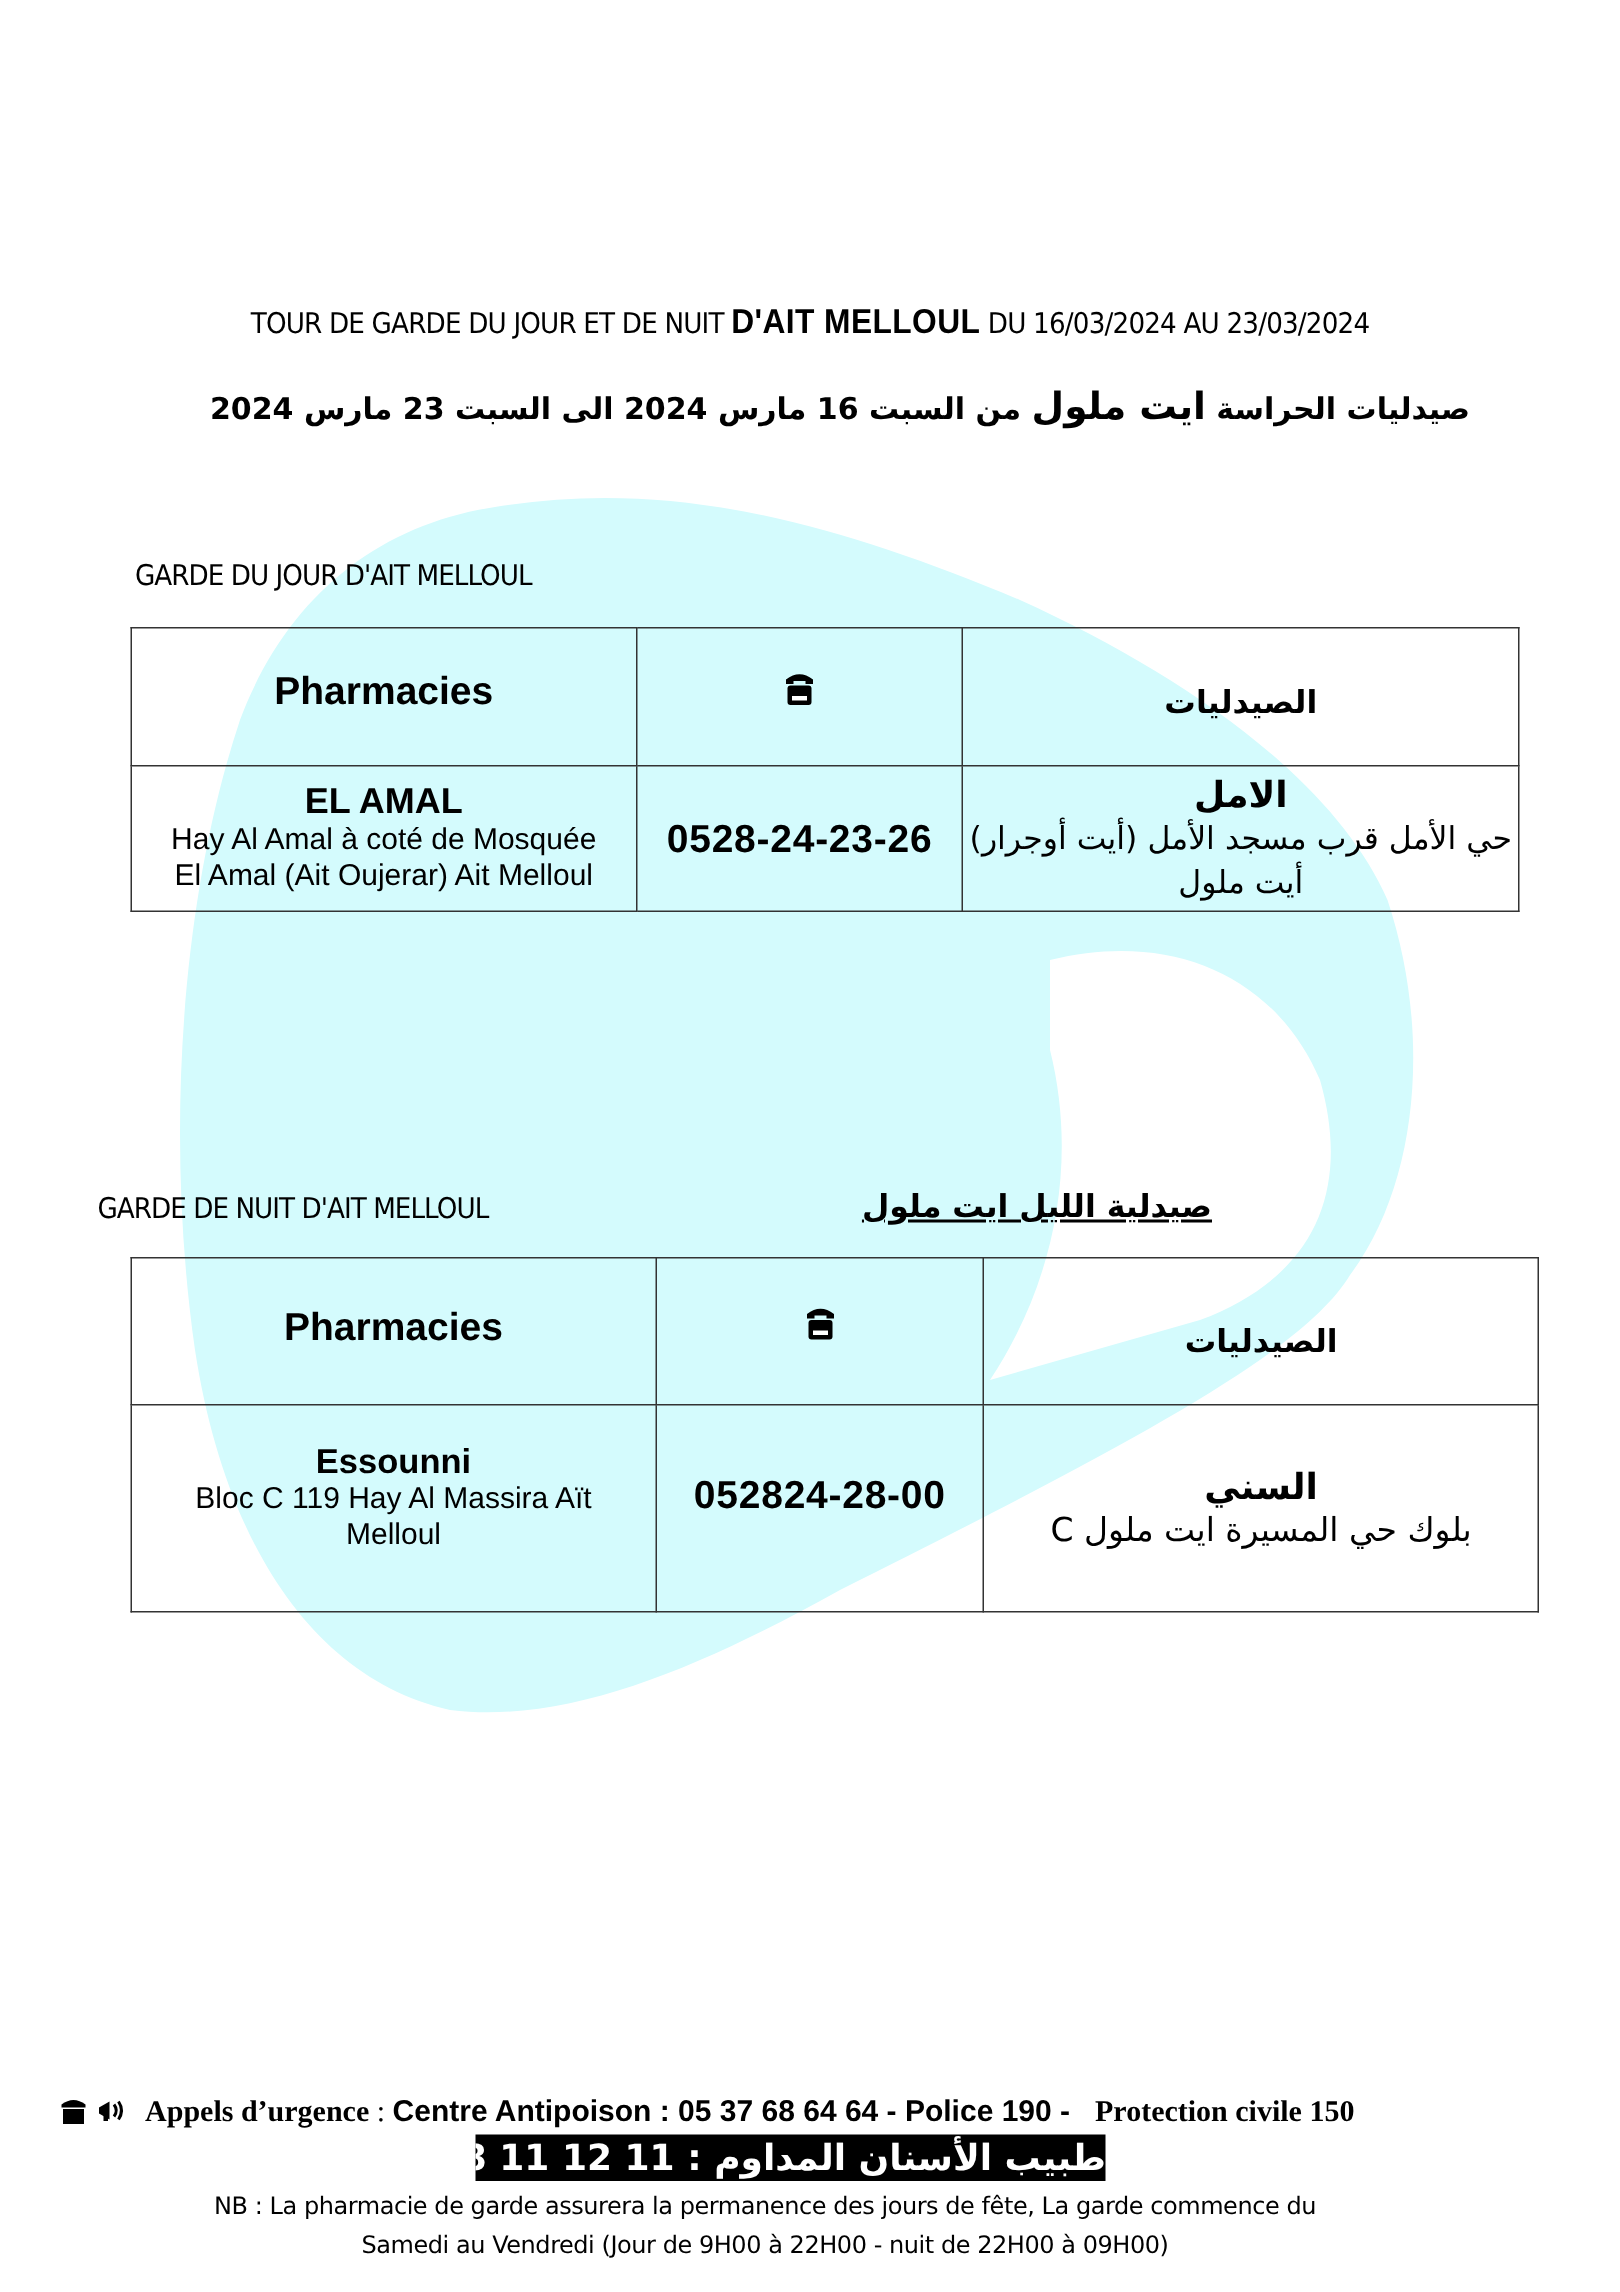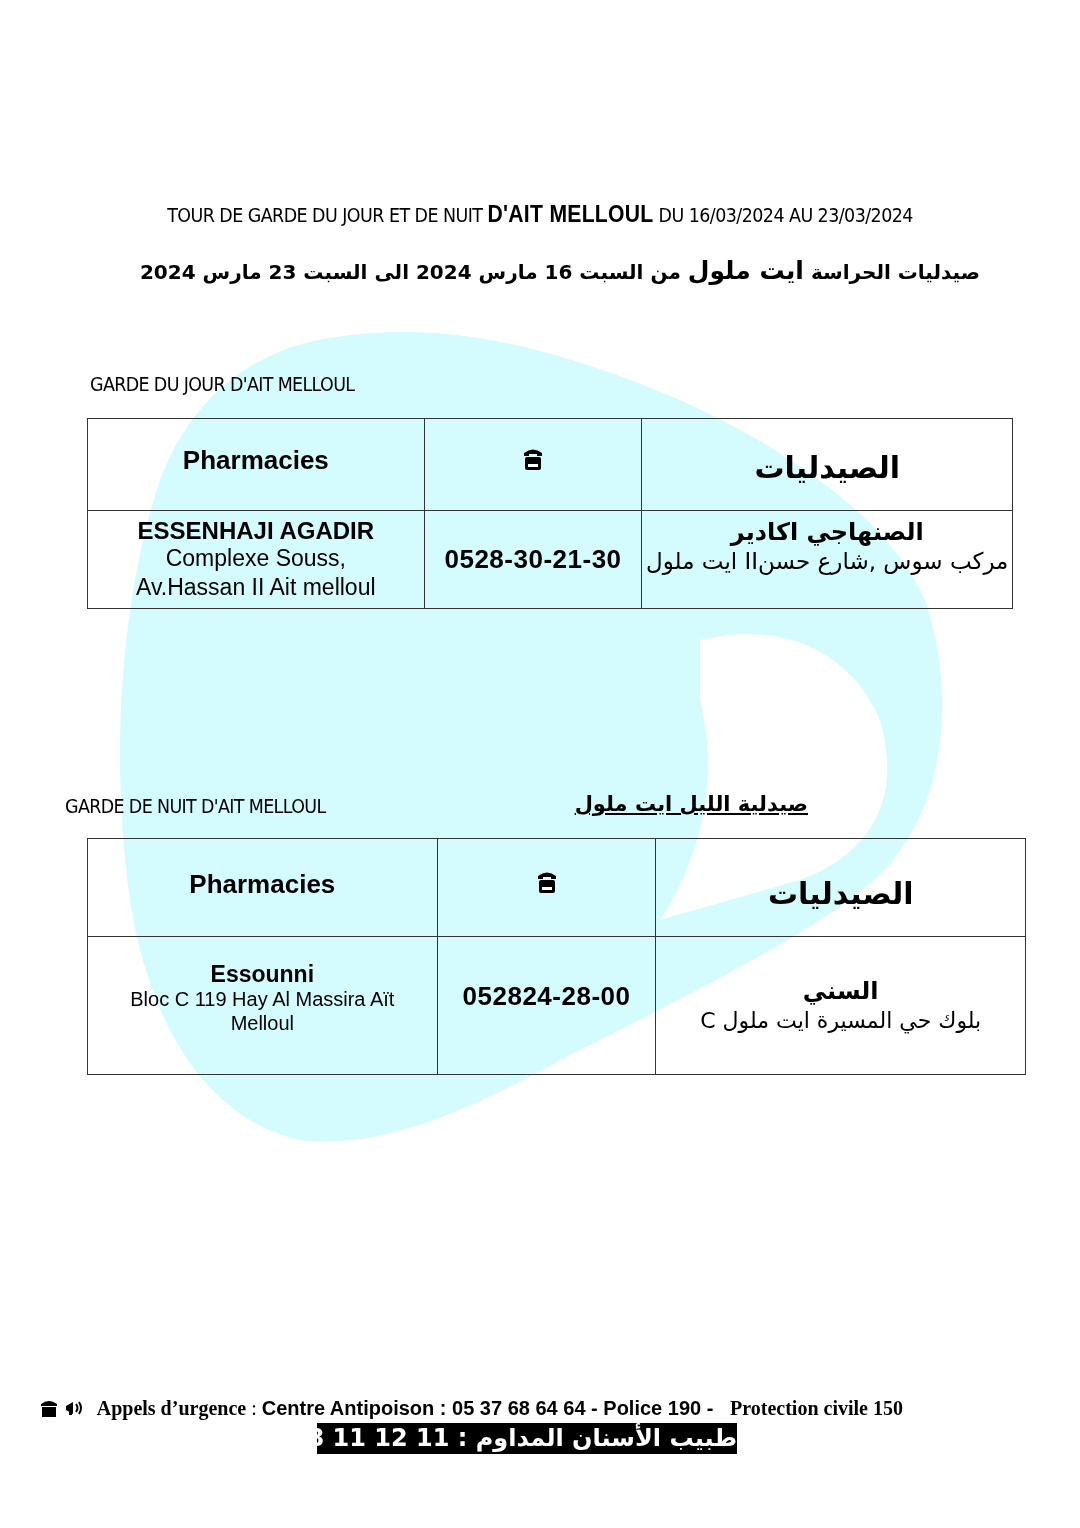--- a/index.html
+++ b/index.html
@@ -27,21 +27,21 @@
     transform: scaleX(0.92); transform-origin: left;
   }
   .section-label-ar {
     position: absolute; direction: rtl; text-decoration: underline; font-family: "DejaVu Sans", sans-serif;
     font-weight: bold; text-align: right;
   }
 
   table.garde { position: absolute; border-collapse: collapse; }
   table.garde td { border: 1.5px solid #333; text-align: center; vertical-align: middle; padding: 0; }
   .hdr-fr { font-weight: bold; font-size: 26px; margin-top: 40px; }
-  .hdr-ar { font-weight: bold; font-size: 30px; direction: rtl; font-family: "DejaVu Sans", sans-serif; }
+  .hdr-ar { font-weight: bold; font-size: 21px; direction: rtl; font-family: "DejaVu Sans", sans-serif; }
   .ph-name { font-weight: bold; font-size: 24px; line-height: 26px; }
   .ph-addr { font-size: 20px; line-height: 24px; }
   .ph-phone { font-weight: bold; font-size: 26px; letter-spacing: 0.5px; }
   .ph-name-ar { font-weight: bold; font-size: 24px; direction: rtl; font-family: "DejaVu Sans", sans-serif; line-height: 30px; }
   .ph-addr-ar { font-size: 21px; direction: rtl; font-family: "DejaVu Sans", sans-serif; line-height: 29px; }
   .phone-icon { display: inline-block; width: 22px; height: 24px; }
 
   .footer-line {
     position: absolute; top: 1397px; left: 40px; width: 1000px; white-space: nowrap; font-size: 20px;
   }
@@ -98,30 +98,31 @@
       <td style="vertical-align:top; padding-top:26px;"><span class="hdr-fr">Pharmacies</span></td>
       <td style="vertical-align:top; padding-top:28px;">
         <svg class="phone-icon" viewBox="0 0 22 24">
               <path d="M2 6 Q11 -1 20 6 L20 9 L15 9 L15 7 L7 7 L7 9 L2 9 Z" fill="#000"></path>
               <rect x="3" y="10" width="16" height="13" rx="2" fill="#000"></rect>
               <rect x="6" y="17" width="10" height="3" fill="#fff"></rect>
             </svg>
       </td>
       <td style="padding-top:6px;"><span class="hdr-ar">الصيدليات</span></td>
     </tr>
-    <tr style="height:98px;">
+    <tr style="height:97px;">
       <td>
-        <div class="ph-name">ESSENHAJI AGADIR</div>
-        <div class="ph-addr" style="font-size:23px; line-height:29px;">Complexe Souss,</div>
-        <div class="ph-addr" style="font-size:23px; line-height:29px;">Av.Hassan II Ait melloul</div>
+        <div class="ph-name">EL AMAL</div>
+        <div class="ph-addr">Hay Al Amal à coté de Mosquée</div>
+        <div class="ph-addr">El Amal (Ait Oujerar) Ait Melloul</div>
       </td>
-      <td><span class="ph-phone">0528-30-21-30</span></td>
-      <td style="vertical-align:top; padding-top:6px;">
-        <div class="ph-name-ar">الصنهاجي اكادير</div>
-        <div class="ph-addr-ar" style="font-size:23px;">مركب سوس ,شارع حسنII ايت ملول</div>
+      <td><span class="ph-phone">0528-24-23-26</span></td>
+      <td>
+        <div class="ph-name-ar">الامل</div>
+        <div class="ph-addr-ar">حي الأمل قرب مسجد الأمل (أيت أوجرار)</div>
+        <div class="ph-addr-ar">أيت ملول</div>
       </td>
     </tr>
   </tbody>
     </table>
 
   <div class="section-label-fr" style="top:795px; left:65px;">GARDE DE NUIT D'AIT MELLOUL</div>
   <div class="section-label-ar" style="top:792px; right:50px; font-size:21px;text-align:right;">صيدلية الليل ايت ملول</div>
 
   <table class="garde" style="top:838px; left:87px; width:939px;">
     <colgroup>
@@ -162,13 +163,17 @@
         <rect x="2" y="8" width="14" height="10" fill="#000"></rect>
       </svg>
     <svg width="22" height="18" viewBox="0 0 22 18" style="vertical-align:-2px;">
         <path d="M2 7 L9 3 L9 15 L2 11 Z" fill="#000"></path>
         <rect x="5" y="10" width="3" height="6" fill="#000"></rect>
         <path d="M12 5 Q15 9 12 13 M15 3 Q19 9 15 15" stroke="#000" stroke-width="2" fill="none"></path>
       </svg>
     &nbsp;<span class="serif">Appels d’urgence</span><span class="serif" style="font-weight:normal;"> : </span><span class="sans">Centre Antipoison : 05 37 68 64 64 -  Police 190  -</span>&nbsp;&nbsp;&nbsp;<span class="serif">Protection civile 150</span>
   </div>
   <div class="dentist">طبيب الأسنان المداوم : 11 12 11 08 06</div>
+  <div class="nb">
+    <div>NB : La pharmacie de garde assurera la permanence des jours de fête, La garde commence du</div>
+    <div>Samedi au Vendredi (Jour de 9H00 à 22H00 - nuit de 22H00 à 09H00)</div>
+  </div>
 </div>
 
 </body></html>

